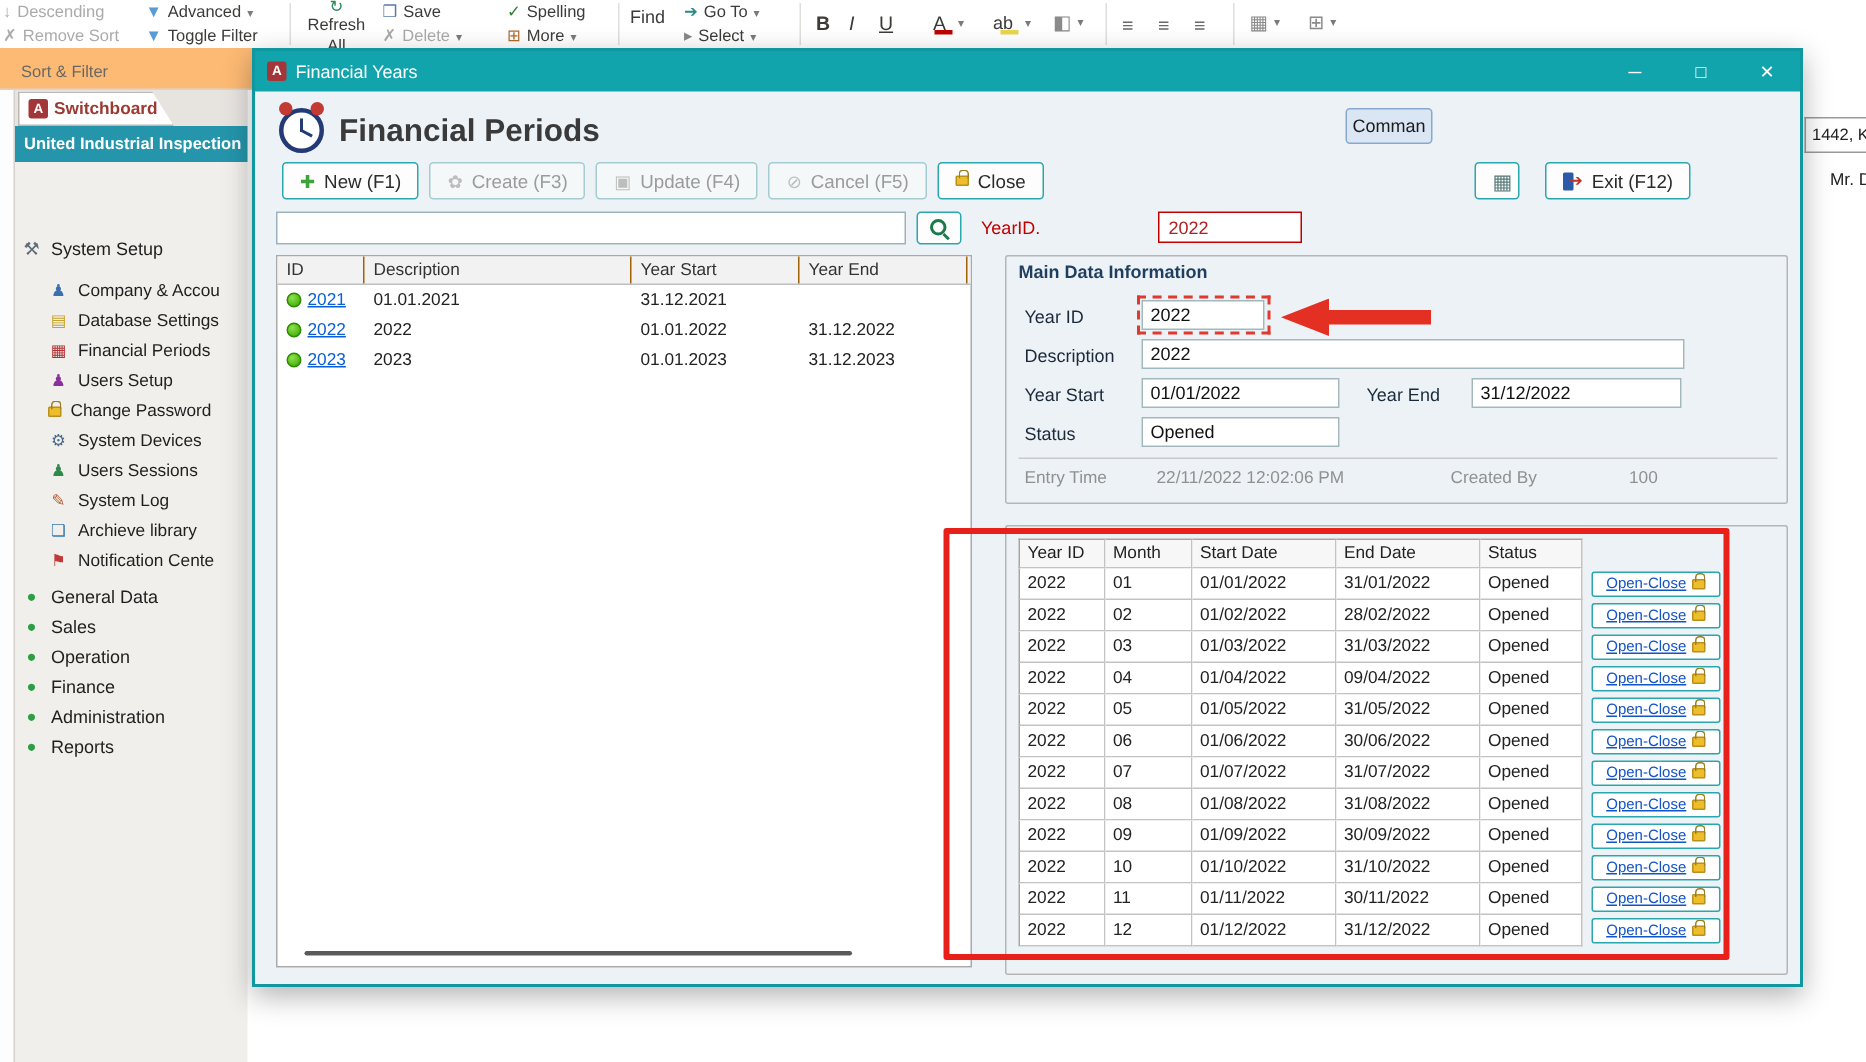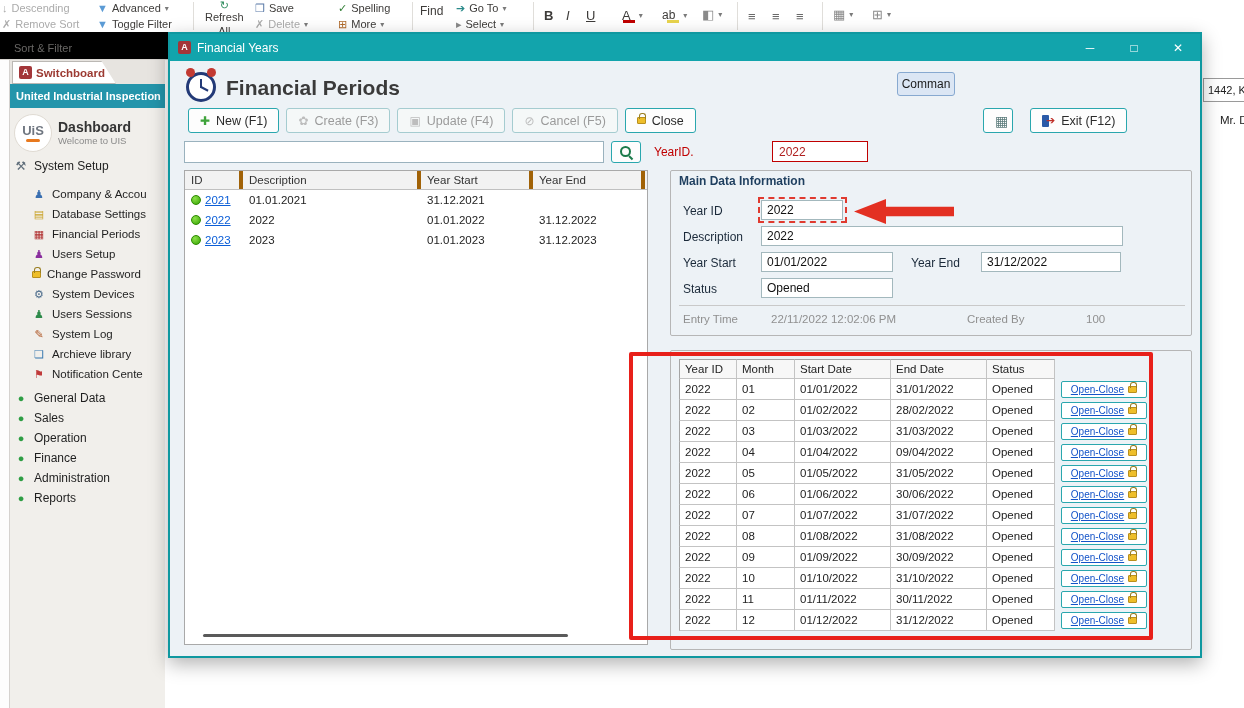--- a/index.html
+++ b/index.html
@@ -1,21 +1,21 @@
 <!DOCTYPE html>
 <html><head>
 <meta charset="utf-8">
 <style>
   * { margin:0; padding:0; box-sizing:border-box; }
   body { font-family:"Liberation Sans", sans-serif; background:#ffffff; }
   .stage { position:relative; width:1244px; height:708px; overflow:hidden; background:#ffffff; }
 
   
   .ribbon { position:absolute; left:0; top:0; width:1244px; height:32px; background:#ffffff; }
-  .ribbon-ext { position:absolute; left:0; top:32px; width:168px; height:28px; background:#000000; border-bottom:1px solid #d8d5d1; }
+  .ribbon-ext { position:absolute; left:0; top:32px; width:168px; height:28px; background:#fdba74; border-bottom:1px solid #d8d5d1; }
   .rgroup-label { position:absolute; left:14px; top:10px; font-size:11px; color:#6a6866; }
   .ritem { position:absolute; display:flex; align-items:center; gap:4px; font-size:11px; color:#3d3b39; white-space:nowrap; cursor:default; }
   .ritem.dim, .ritem.dim .rico { color:#ababab !important; }
   .rico { font-size:11px; line-height:1; }
   .rcaret { font-size:8px; color:#7a7a7a; }
   .rsep { position:absolute; top:2px; width:1px; height:28px; background:#e0deda; }
   .rbig { position:absolute; display:flex; flex-direction:column; align-items:center; font-size:11px; color:#3d3b39; line-height:1.25; }
   .fmt-bar { display:inline-block; width:12px; height:3px; margin-left:-12px; transform:translateY(6px); }
 
   
@@ -76,21 +76,21 @@
   .mag::before { content:""; position:absolute; left:0; top:0; width:7px; height:7px; border:2px solid #1a7a4a; border-radius:50%; }
   .mag::after { content:""; position:absolute; left:9px; top:9px; width:5px; height:2px; background:#1a7a4a; transform:rotate(45deg); transform-origin:left center; }
   .yearid-label { position:absolute; left:484px; top:111px; font-size:12px; color:#c00000; }
   .yearid-input { position:absolute; left:602px; top:107px; width:96px; height:21px; border:1px solid #c00000; background:#fff; color:#b02020; font-size:12px; padding:0 6px; font-family:inherit; }
 
   
   .years-box { position:absolute; left:14px; top:136px; width:464px; height:475px; background:#ffffff; border:1px solid #a9a9a9; }
   .yrow { display:grid; grid-template-columns:58px 178px 112px 112px; height:20px; }
   .yrow.yhead { height:19px; background:#f2f2f2; border-bottom:1px solid #c0c0c0; }
   .ycell { display:flex; align-items:center; padding-left:6px; font-size:11.5px; color:#222; gap:4px; overflow:hidden; white-space:nowrap; }
-  .yhcell { border-right:4px solid #a16207; color:#333; }
+  .yhcell { border-right:1px solid #a16207; color:#333; }
   .gdot { width:10px; height:10px; border-radius:50%; background:radial-gradient(circle at 35% 30%, #8ee24a, #35a302); border:1px solid #2c8a00; flex:0 0 10px; }
   .idlink { color:#0b5ed7; text-decoration:underline; cursor:pointer; }
   .hscroll-thumb { position:absolute; left:18px; bottom:7px; width:365px; height:3px; background:#5a5a5a; border-radius:2px; cursor:pointer; }
 
   
   .groupbox { position:absolute; border:1px solid #b6b6b6; border-radius:2px; }
   .gb-title { position:absolute; left:8px; top:3px; font-size:12px; font-weight:600; color:#1f3f5f; background:transparent; }
   .flabel { position:absolute; font-size:12px; color:#1b2a3a; white-space:nowrap; }
   .finput { position:absolute; height:20px; border:1px solid #a3b8bd; background:#fff; font-size:12px; color:#111; padding:0 5px; font-family:inherit; }
   .dash-sel { position:absolute; border:2px dashed #e03a2f; pointer-events:none; }
@@ -232,30 +232,20 @@
 
   <div class="shutter"></div>
   <div class="sidebar">
     <div class="tabstrip">
       <div class="obj-tab">
         <span class="access-ico">A</span>
         <span class="obj-tab-label">Switchboard</span>
       </div>
     </div>
     <div class="company-bar">United Industrial Inspection</div>
-    <div class="dash">
-      <div class="uis-logo">
-        <span class="uis-text">UiS</span>
-        <span class="uis-accent"></span>
-      </div>
-      <div>
-        <div class="dash-title">Dashboard</div>
-        <div class="dash-sub">Welcome to UIS</div>
-      </div>
-    </div>
     <div class="side-root">
       <span class="sico" style="color:#5f6d7a; width:14px; text-align:center;">⚒</span>
       <span>System Setup</span>
     </div>
     <div class="side-list" style="top:124px;">
         <div class="side-item lvl2">
           <span class="sico" style="color:#3a6fb0">♟</span>
           <span>Company &amp; Accou</span>
         </div>
         <div class="side-item lvl2">

